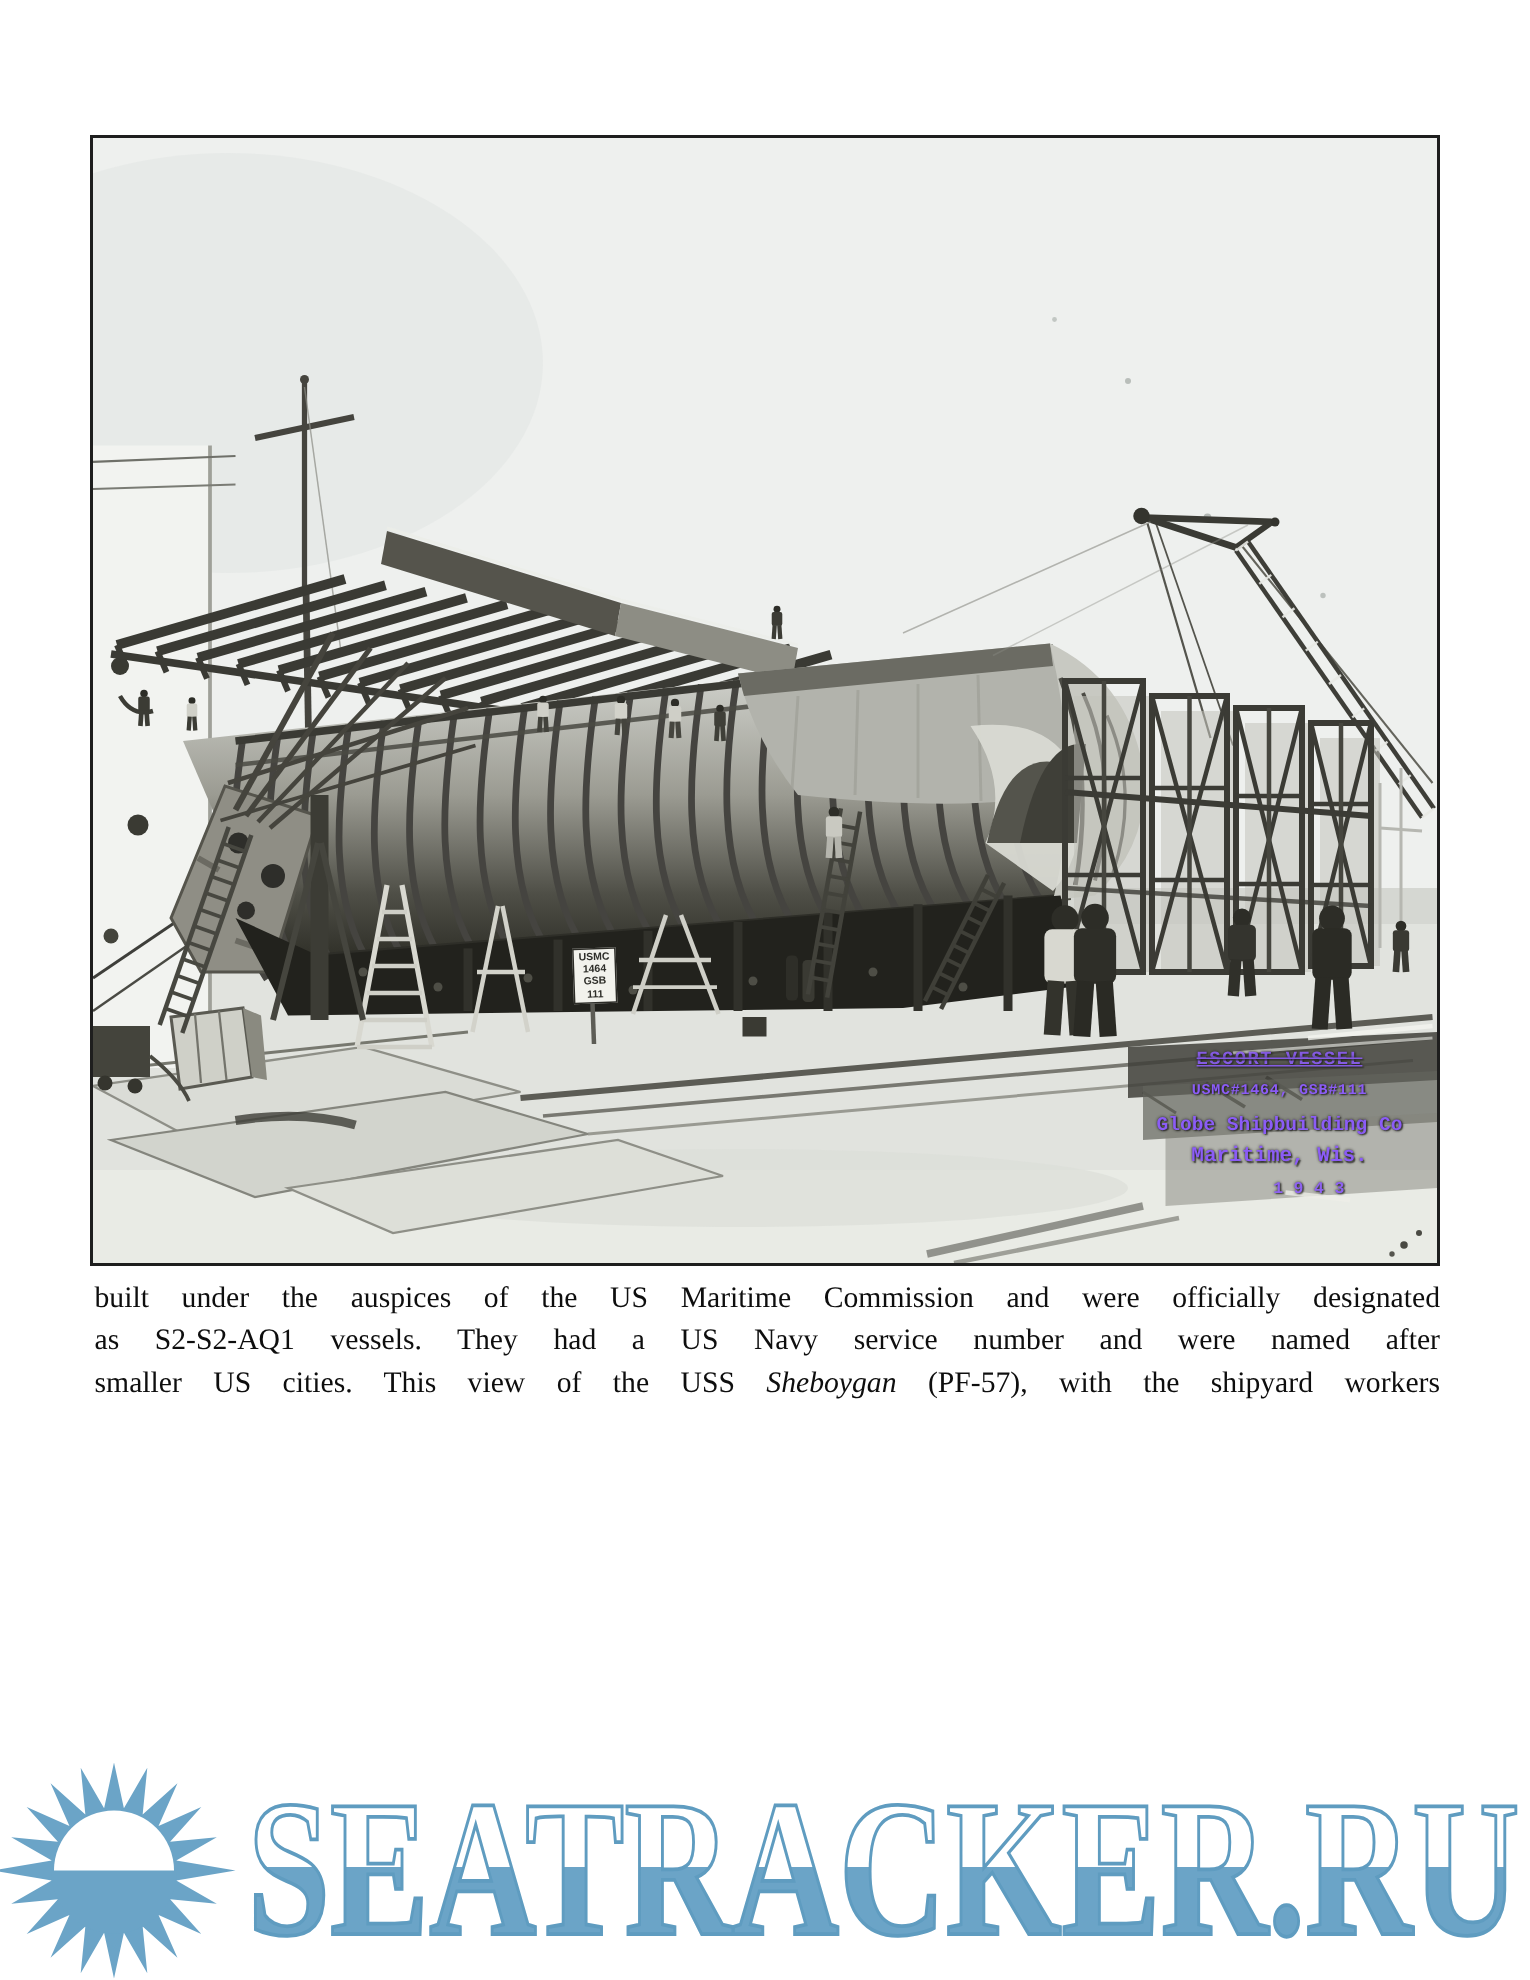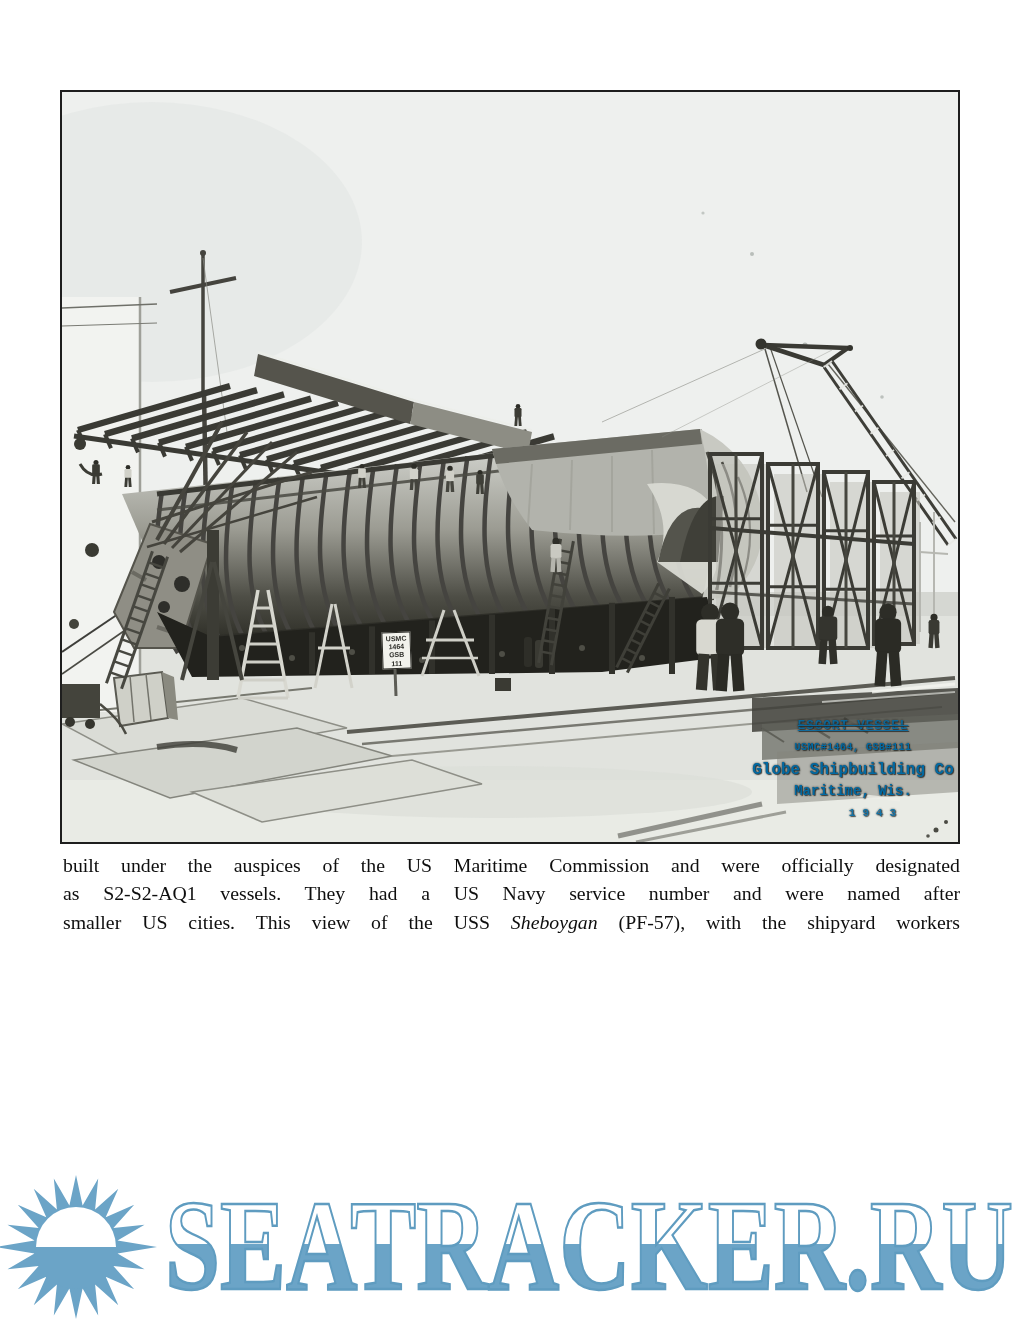--- a/index.html
+++ b/index.html
@@ -8,26 +8,26 @@
   
   #photo-frame{position:absolute;left:60px;top:90px;width:896px;height:750px;
                border:2px solid #1e1e1e;background:#eef0ee;}
   #photo-frame svg{position:absolute;left:0;top:0;}
   
   #usmc-sign{position:absolute;left:320px;top:540px;width:29px;height:37px;background:#f2f2ec;
              border:1px solid #2c2c27;transform:rotate(-2deg);
              font-family:"Liberation Sans",sans-serif;font-weight:bold;font-size:7px;
              line-height:8.2px;text-align:center;color:#2e2e29;padding-top:2px;box-sizing:border-box;}
   
-  #stamp{position:absolute;left:688px;top:624px;width:206px;text-align:center;
-         font-family:"Liberation Mono",monospace;font-weight:bold;color:#0369a1;
+  #stamp{position:absolute;left:688px;top:604px;width:206px;text-align:center;
+         font-family:"Liberation Mono",monospace;font-weight:bold;color:#8b5cf6;
          text-shadow:0 0 2px rgba(25,25,22,.95),1px 1px 1px rgba(40,40,36,.8);}
   #stamp .s1{font-size:12.5px;line-height:21px;text-decoration:underline line-through;opacity:.88;letter-spacing:1px;}
   #stamp .s2{font-size:10px;line-height:22px;letter-spacing:.5px;}
-  #stamp .s3{font-size:16px;line-height:22px;}
+  #stamp .s3{font-size:13px;line-height:22px;}
   #stamp .s4{font-size:14px;line-height:21px;}
   #stamp .s5{font-size:11px;line-height:22px;letter-spacing:7px;padding-left:46px;text-align:center;opacity:.92;}
   
   #caption{position:absolute;left:63px;top:851px;width:897px;font-size:19.8px;
            line-height:28.4px;color:#0e0e0e;}
   #caption .j{text-align:justify;text-align-last:justify;}
   #caption .it{font-style:italic;}
   
   #logo{position:absolute;left:0;top:1160px;width:1020px;height:160px;}
 </style>

